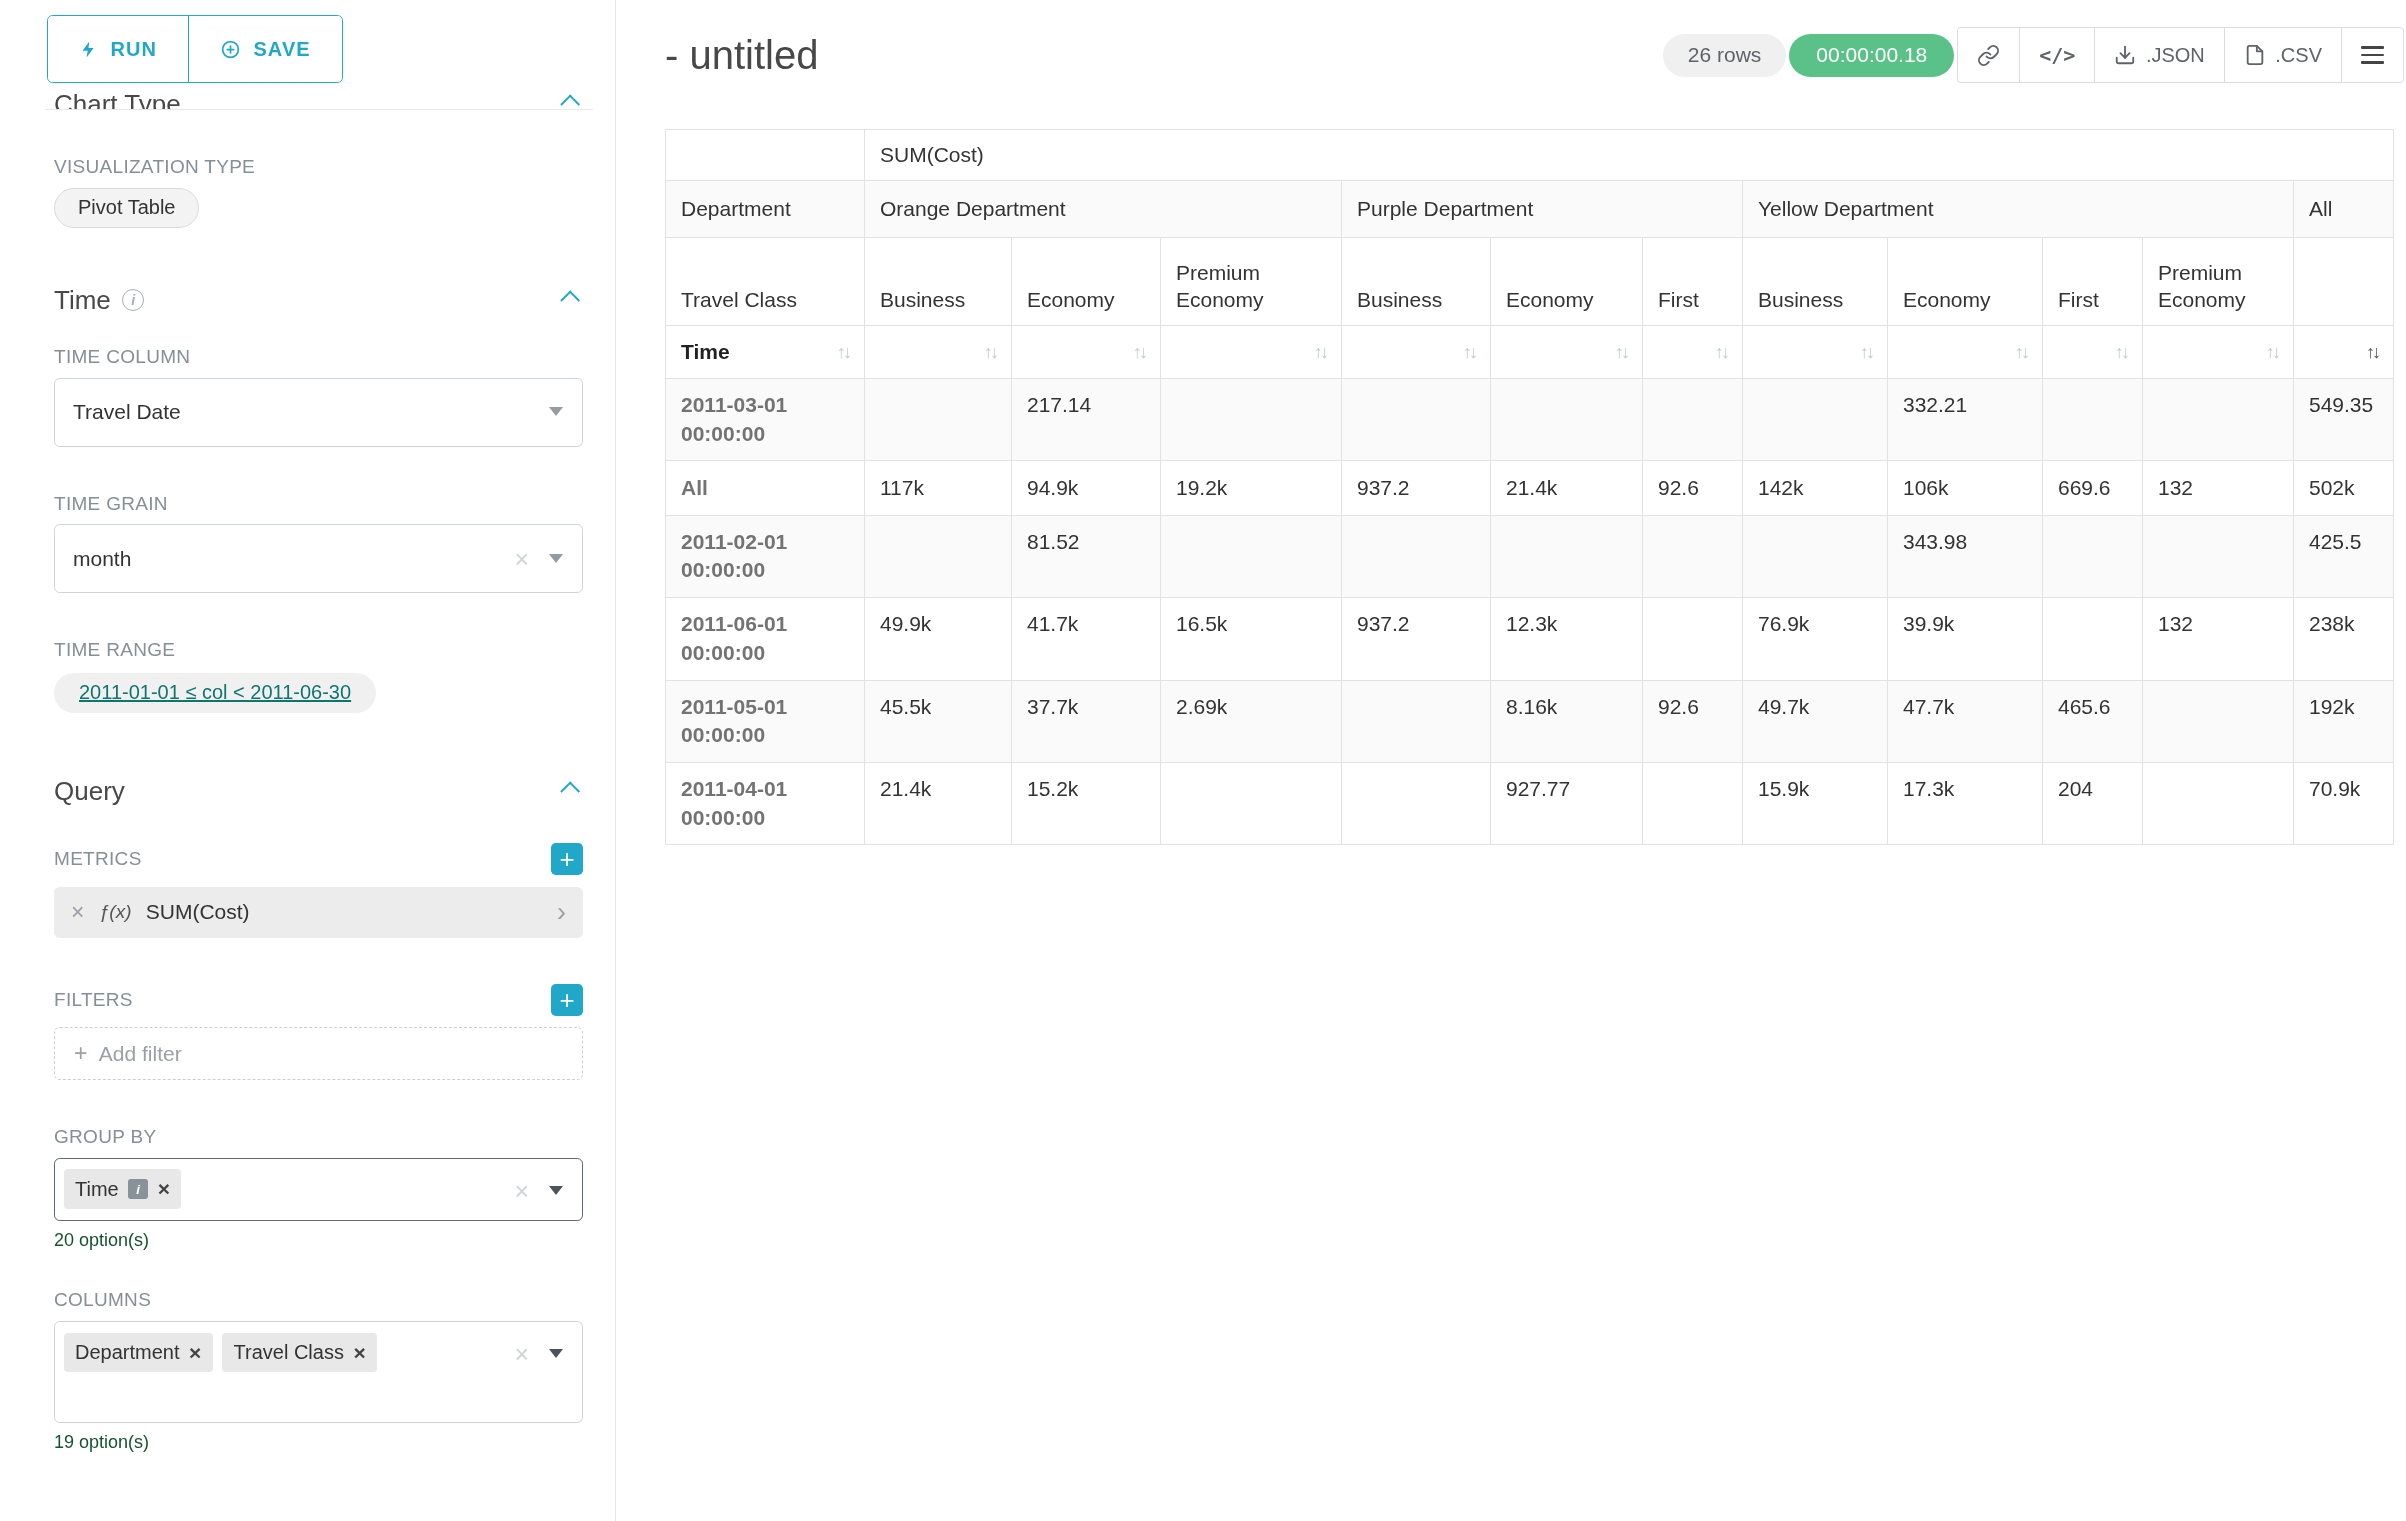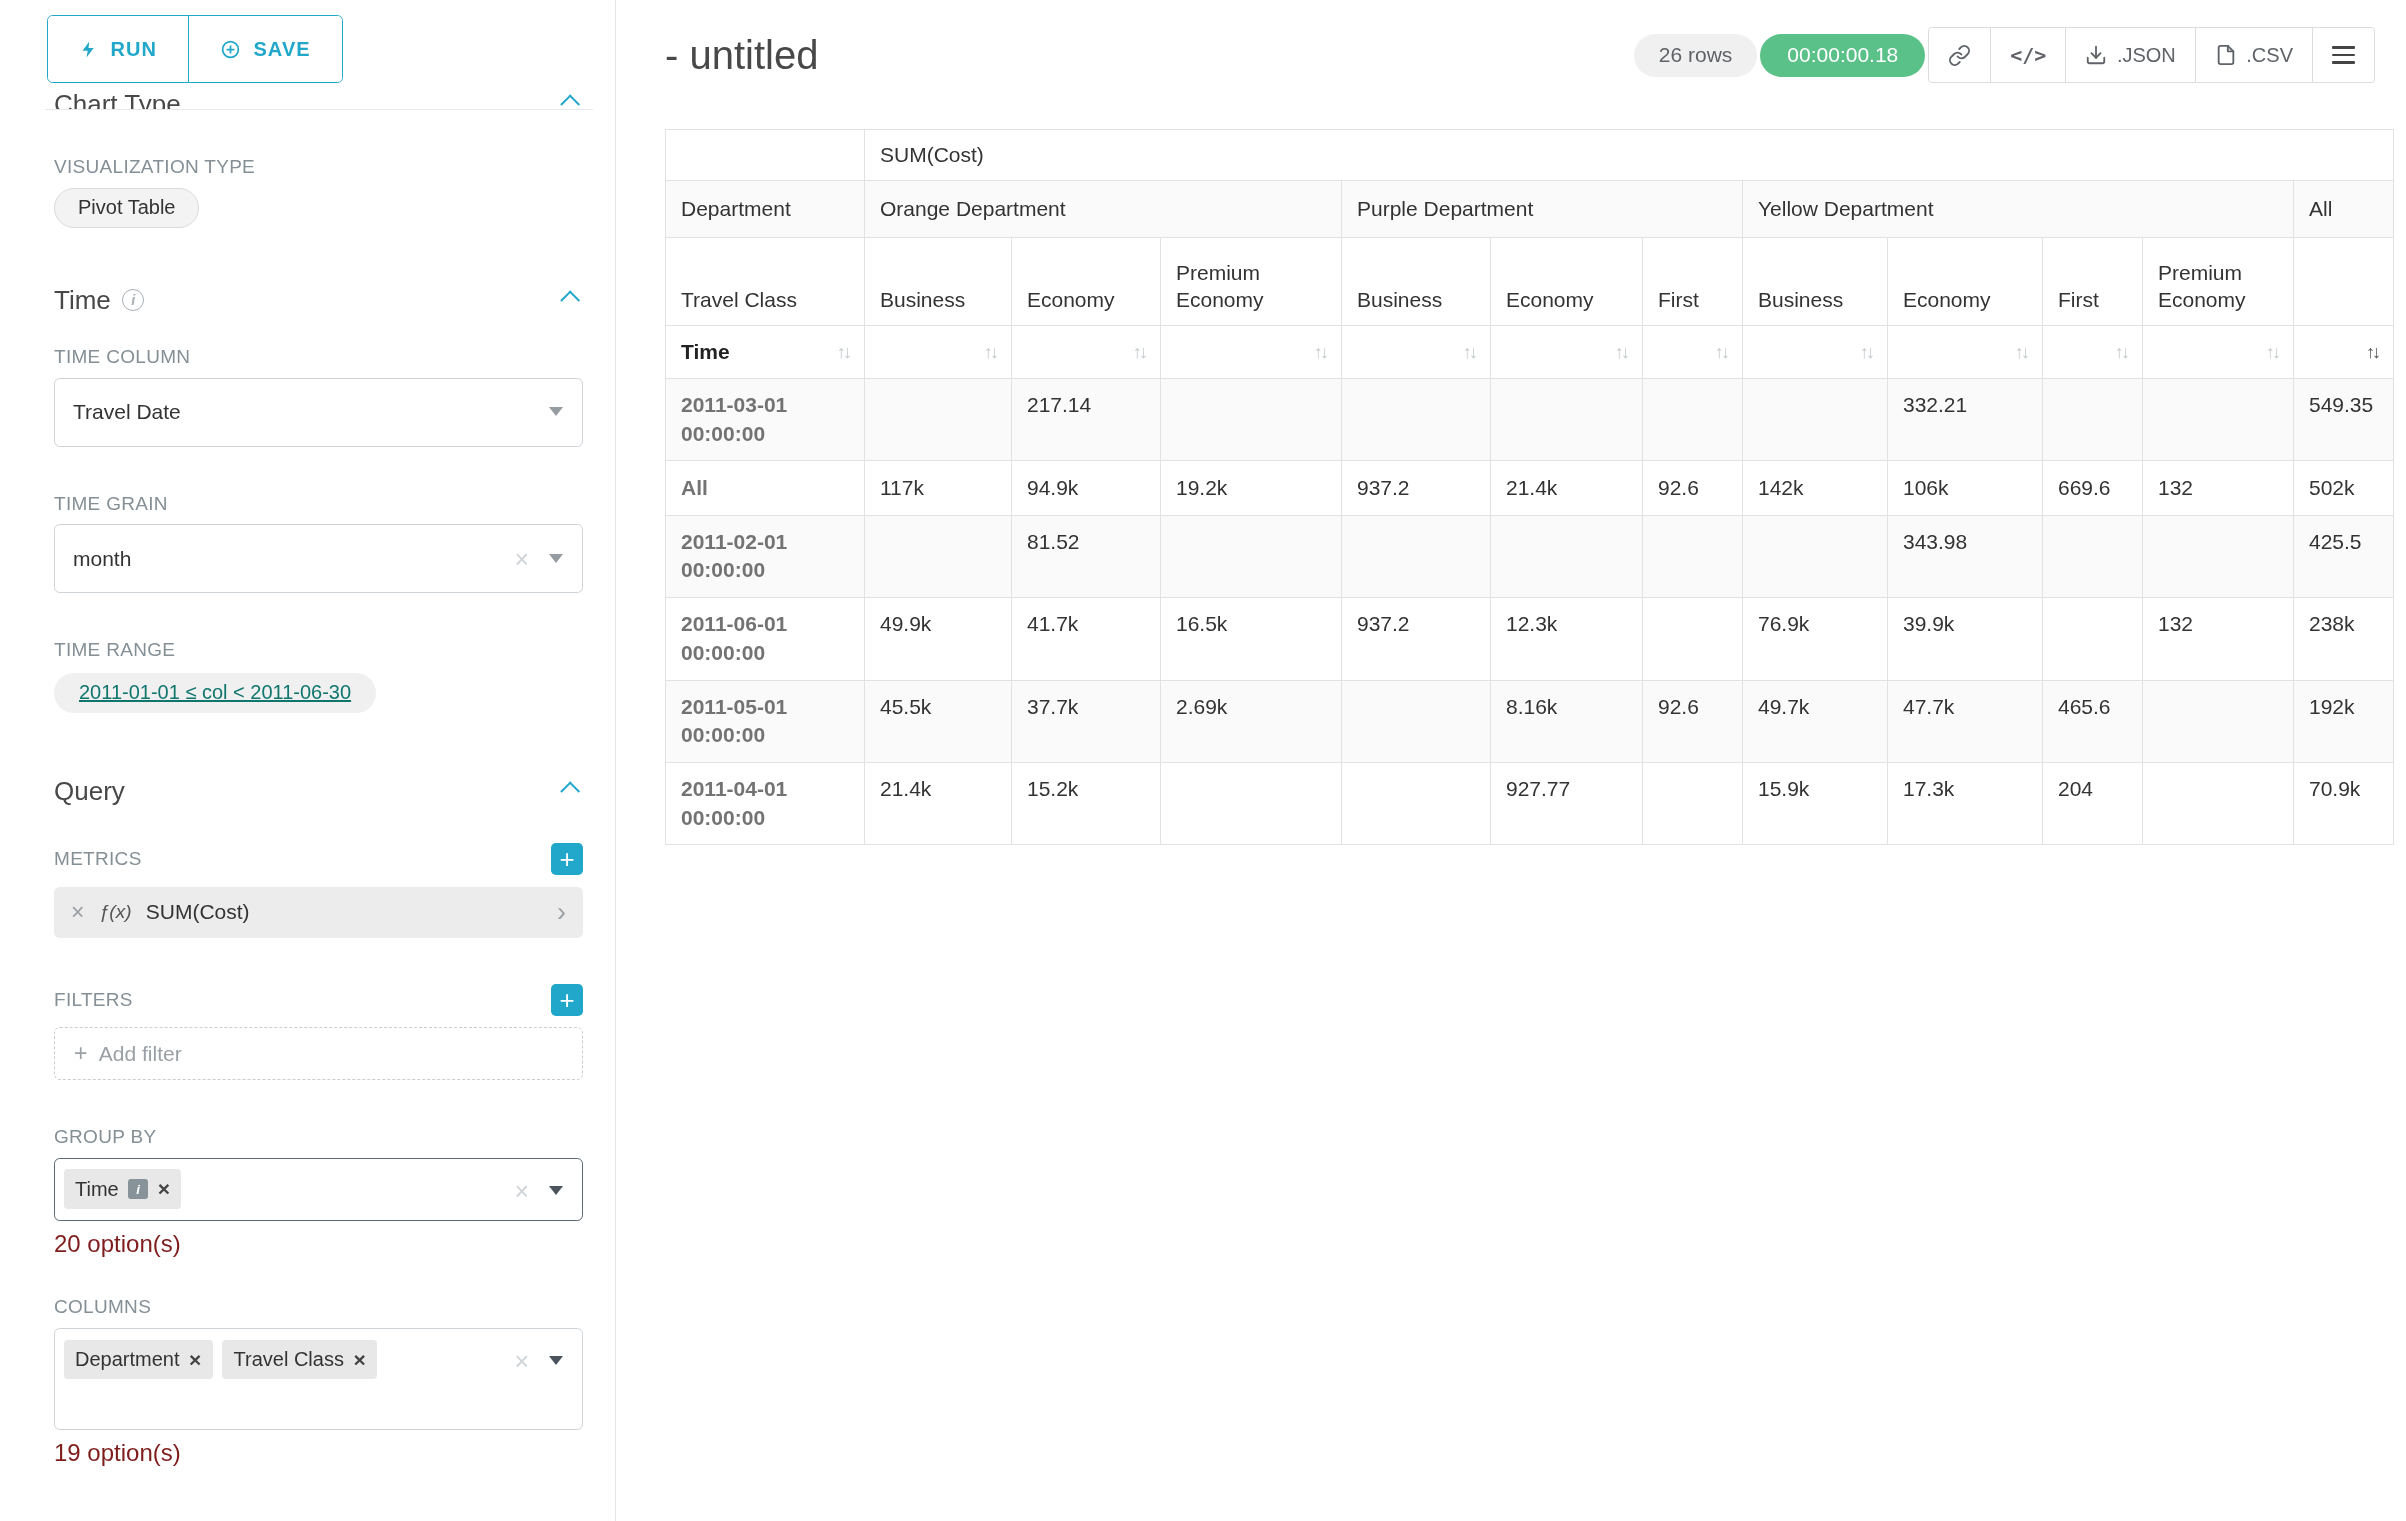--- a/index.html
+++ b/index.html
@@ -59,24 +59,24 @@
     background: #fff; display: flex; align-items: center; flex-wrap: wrap; gap: 9.5px; padding: 8.6px 86px 8.6px 8.6px; }
   .chip-select.focused { border: 1.9px solid #5c6872; }
   .chip-select.tall { min-height: 102px; align-items: flex-start; padding-top: 11.4px; }
   .chip-select .clear-x { top: 32px; }
   .chip-select .caret { top: 32px; }
   .chip { display: inline-flex; align-items: center; gap: 9.5px; background: #e8e8e8; border-radius: 3.8px;
     padding: 7.6px 11.4px; font-size: 20px; color: #333; }
   .chip .chip-x { color: #444; font-size: 21px; font-weight: 700; cursor: pointer; }
   .chip .chip-i { width: 20px; height: 20px; border-radius: 2.9px; background: #879399; color: #fff; font-size: 13.3px;
     font-style: italic; font-weight: 700; display: inline-flex; align-items: center; justify-content: center; }
-  .hint { margin-top: 9.5px; font-size: 24px; color: #7f1d1d; }
+  .hint { margin-top: 9.5px; font-size: 18px; color: #14532d; }
 
   
-  .main { flex: 1; padding: 0 31px 0 49px; overflow: hidden; }
+  .main { flex: 1; padding: 0 2px 0 49px; overflow: hidden; }
   .main-header { display: flex; align-items: center; margin-top: 27px; }
   .chart-title { font-size: 40px; color: #484848; font-weight: 400; }
   .header-right { margin-left: auto; display: flex; align-items: center; gap: 3px; }
   .rows-badge { background: #f0f0f0; color: #5f6368; border-radius: 950px; padding: 9.5px 25px; font-size: 21px; }
   .timer-badge { background: #5ac189; color: #fff; border-radius: 950px; padding: 9.5px 27px; font-size: 21px; }
   .icon-btns { display: flex; }
   .icon-btn { height: 56px; background: #fff; border: 1px solid #dcdcdc; display: inline-flex; align-items: center;
     gap: 9.5px; padding: 0 19px; color: #5f6368; font-size: 20px; font-weight: 500; cursor: pointer; font-family: inherit; }
   .icon-btn + .icon-btn { margin-left: -1px; }
   .icon-btn:first-child { border-radius: 3.8px 0 0 3.8px; }

